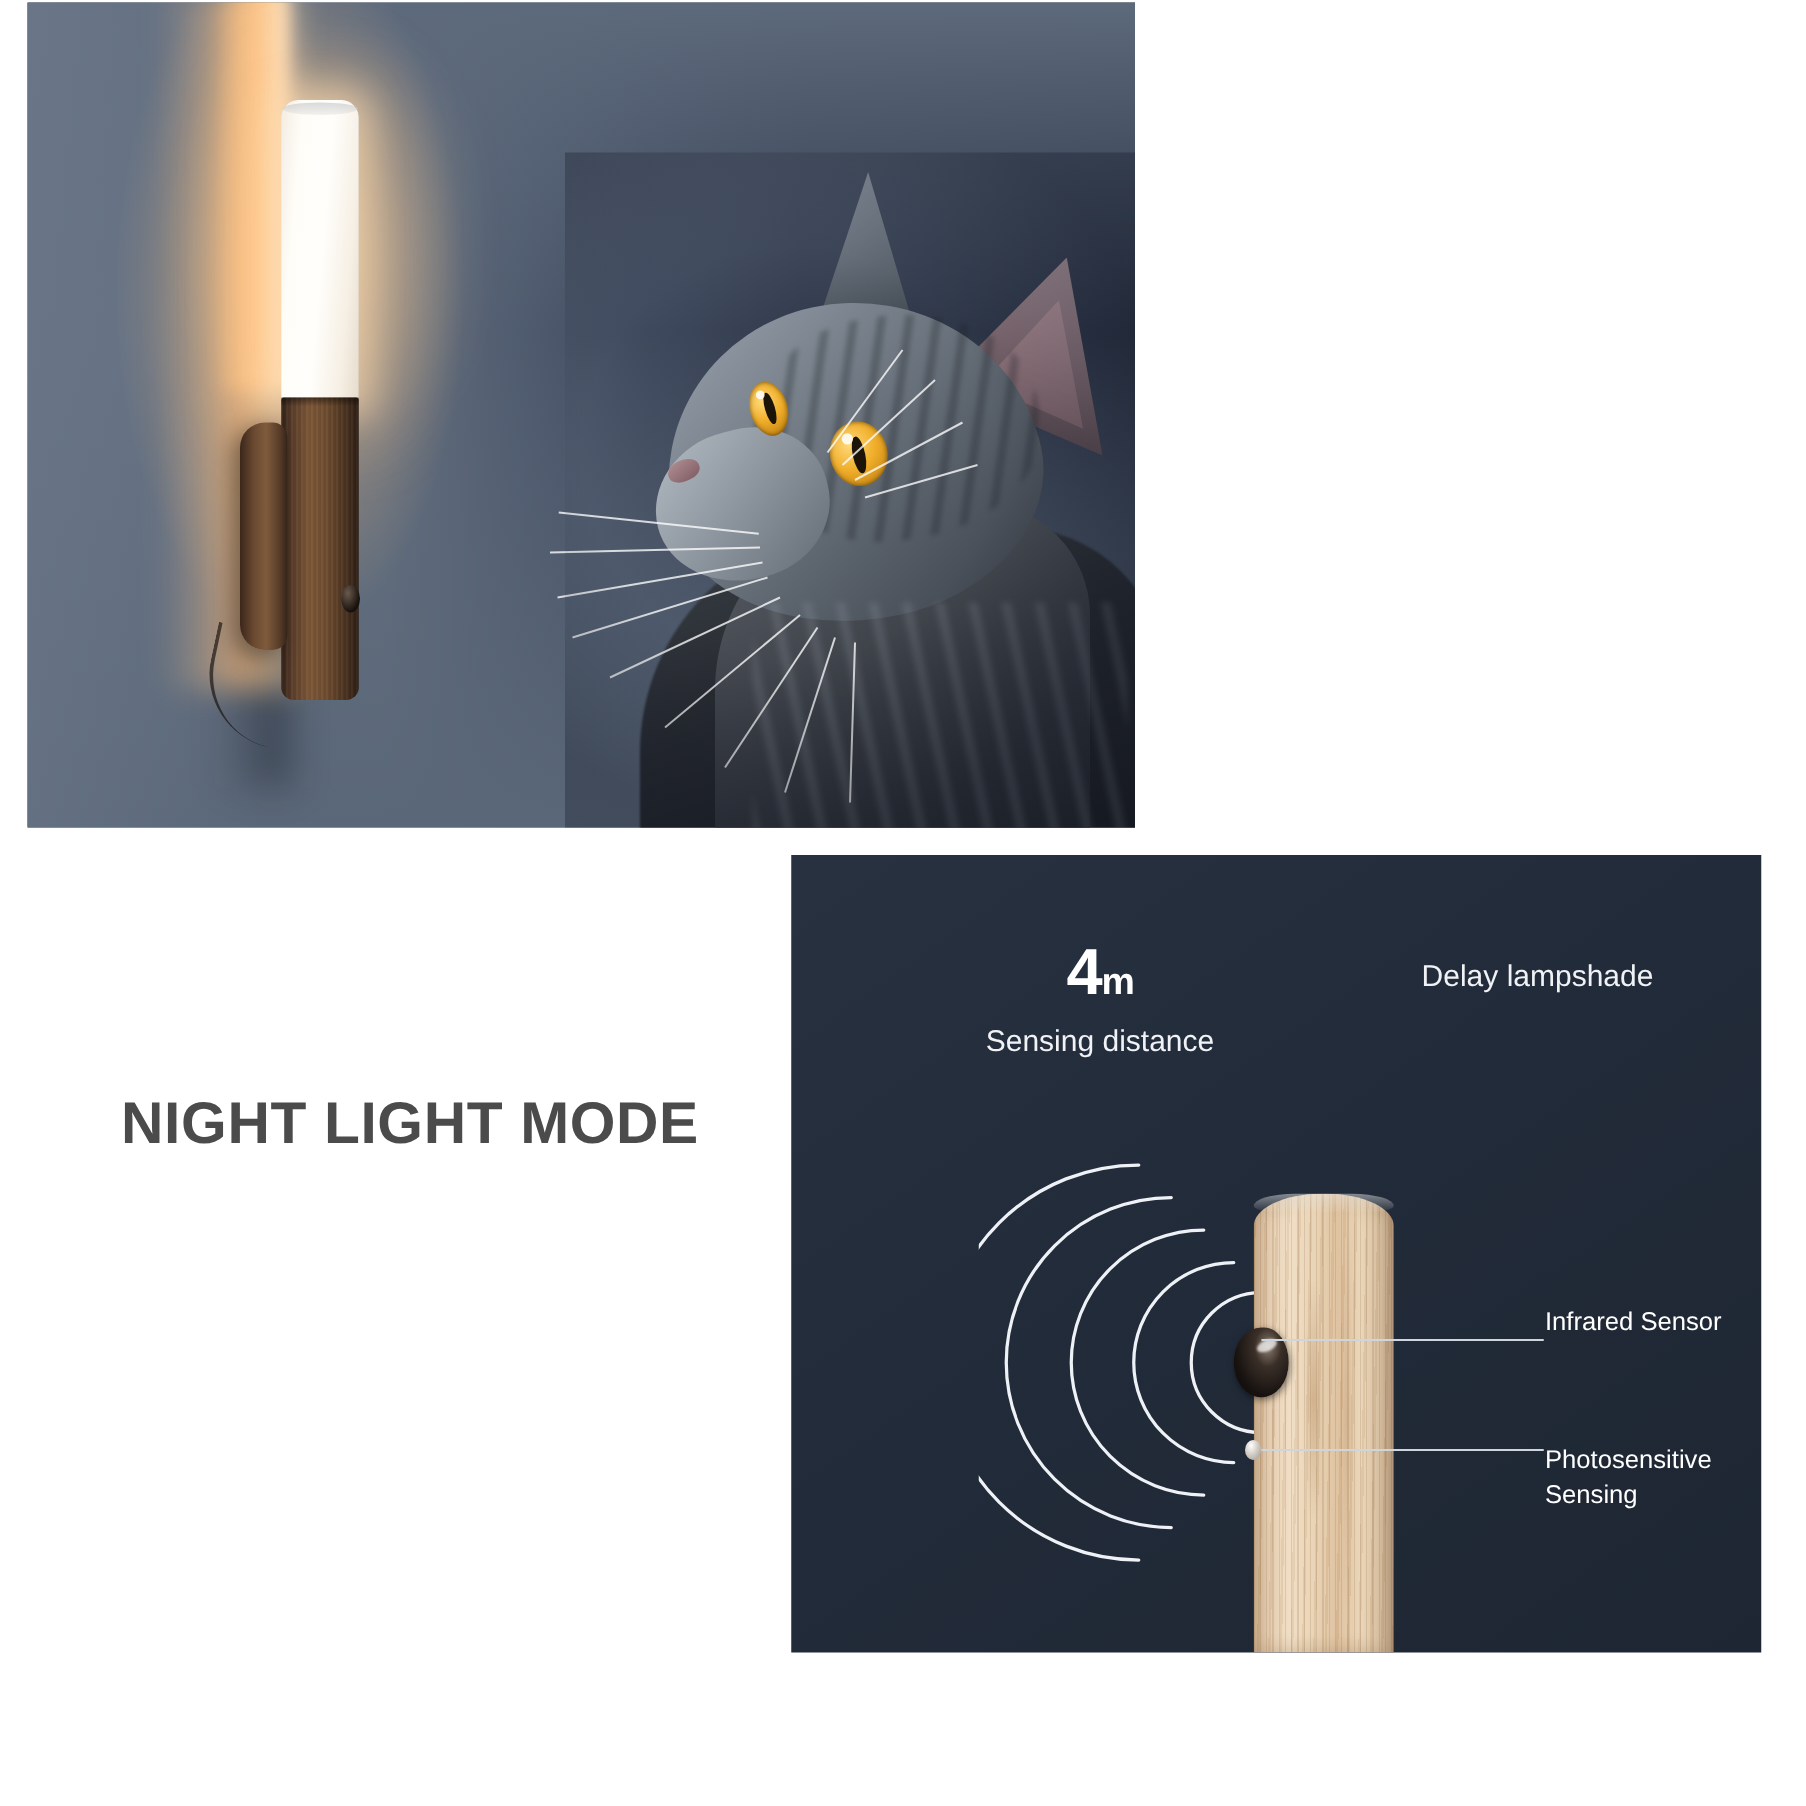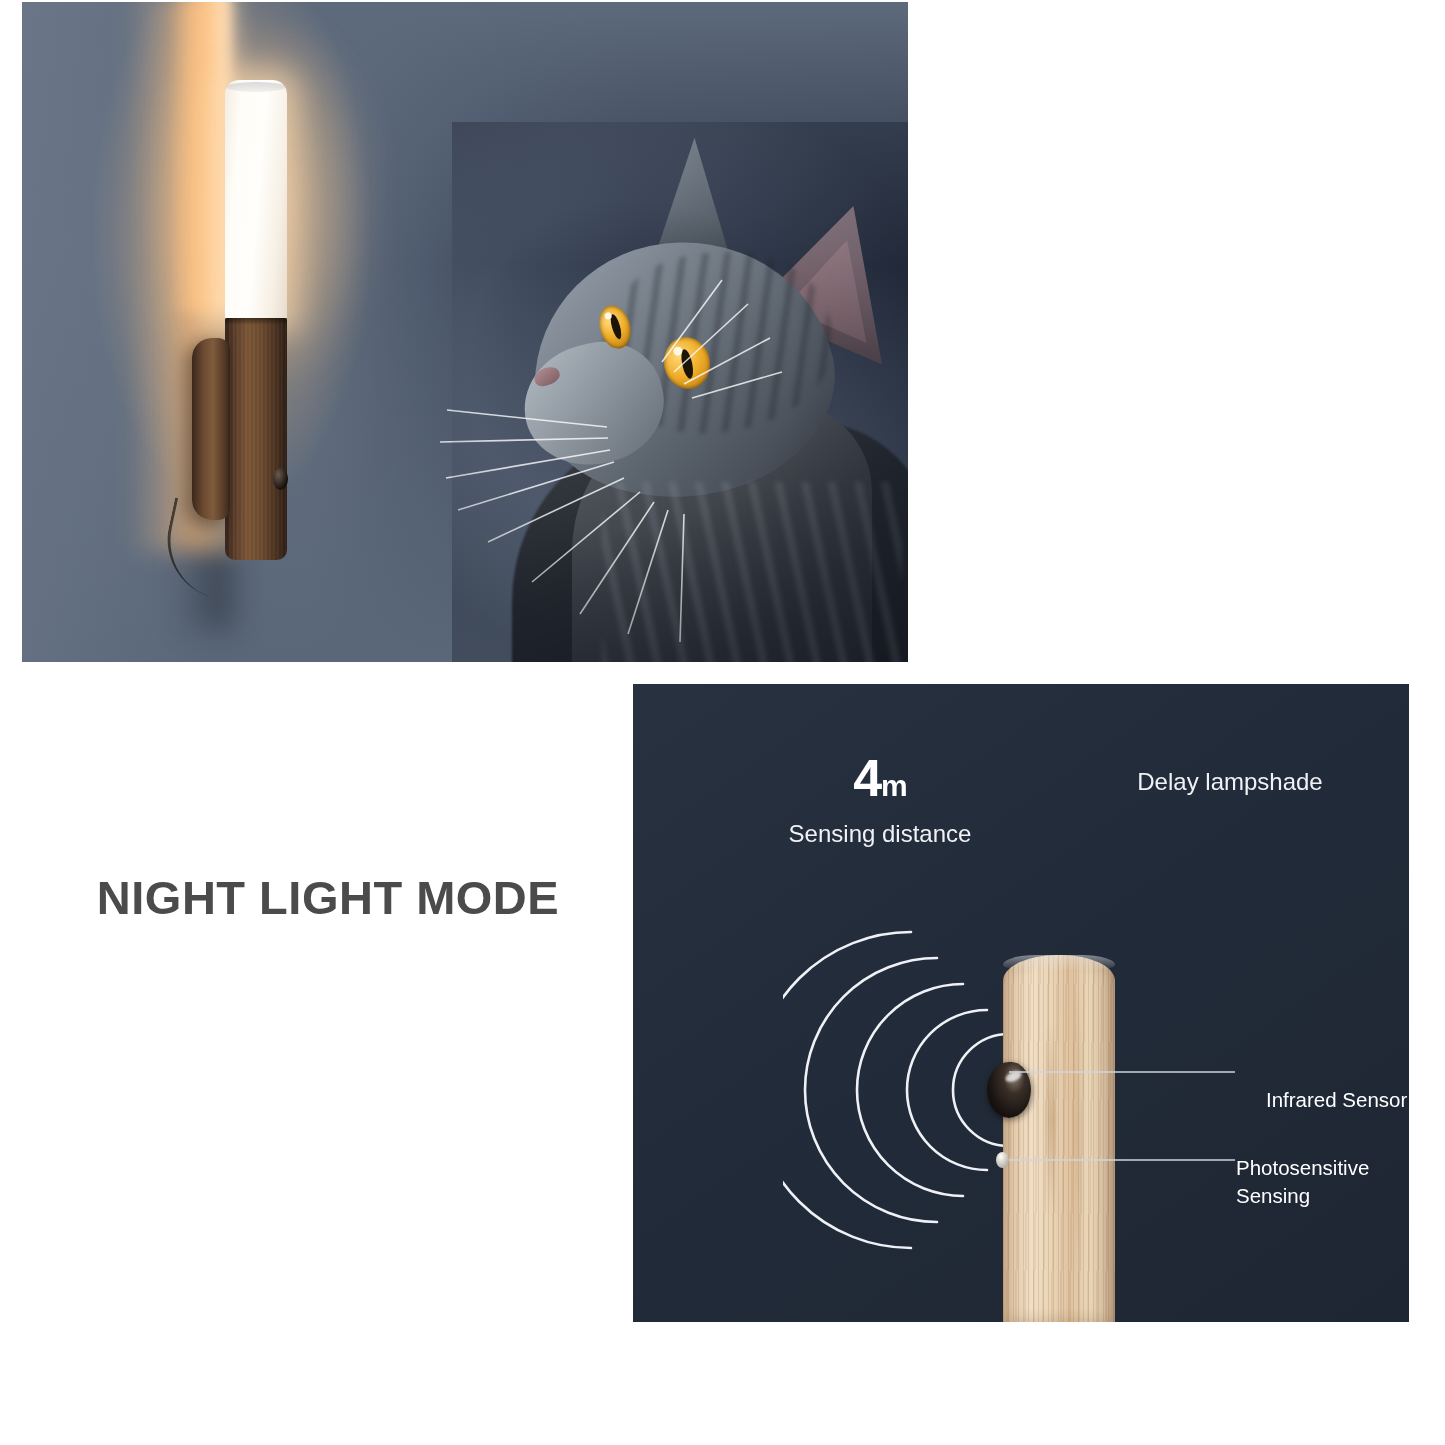--- a/index.html
+++ b/index.html
@@ -425,21 +425,21 @@
   }
   #leaders line { stroke: #cfd5dd; stroke-width: 1.6; }
 
   .callout {
     position: absolute;
     color: #ffffff;
     font-size: 20.5px;
     line-height: 28px;
     white-space: pre-line;
   }
-  #callout-ir { left: 603px; top: 402px; margin-left: 30px; }
+  #callout-ir { left: 603px; top: 360px; }
   #callout-ps { left: 603px; top: 470px; }
 </style>
 </head>
 <body>
 
 <div id="top-photo">
   <div id="wall"></div>
   <div id="glow-halo"></div>
   <div id="beam"></div>
   <div id="beam2"></div>

